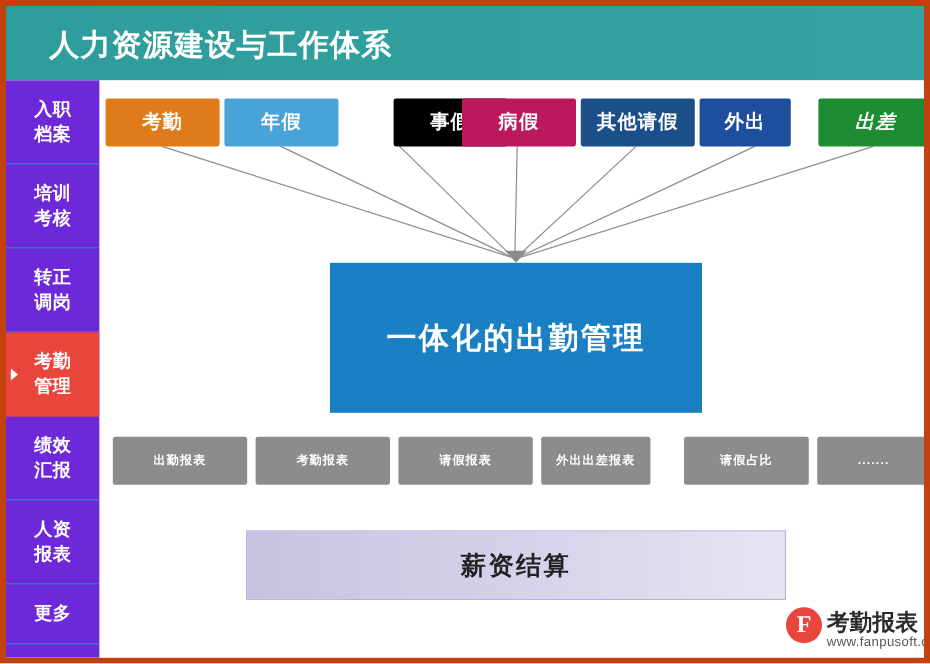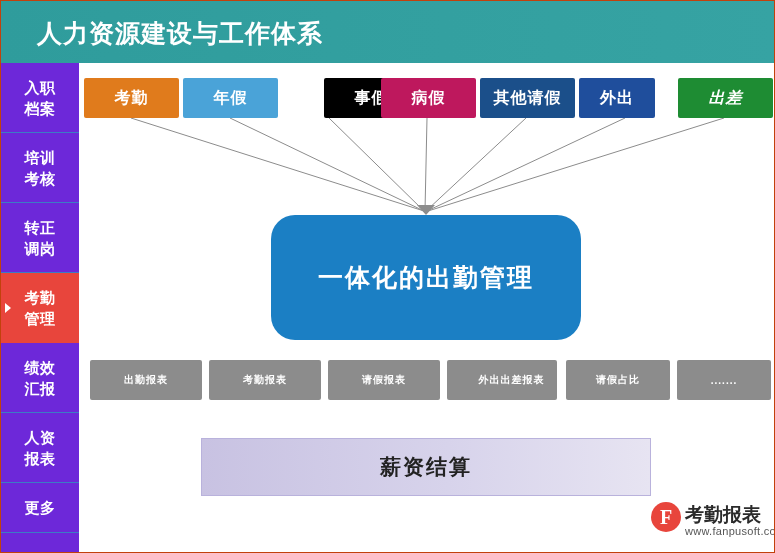--- a/index.html
+++ b/index.html
@@ -10,21 +10,21 @@
   body {
     font-family: "Liberation Sans", sans-serif;
   }
   #page {
     position: relative;
     width: 775px;
     height: 553px;
     background: #ffffff;
     overflow: hidden;
     box-sizing: border-box;
-    border: 1px solid #c2410c;
+    border: 5px solid #c2410c;
   }
   
   #header {
     position: absolute;
     left: 0;
     top: 0;
     width: 775px;
     height: 62px;
     background: #2e9b9b;
     background: linear-gradient(90deg, #2f9c9c 0%, #36a3a3 100%);
@@ -121,21 +121,20 @@
     width: 310px;
     height: 125px;
     background: #1b7fc4;
     display: flex;
     align-items: center;
     justify-content: center;
     color: #ffffff;
     font-size: 25px;
     font-weight: bold;
     letter-spacing: 2px;
-    border-radius: 24px;
   }
   
   .report {
     position: absolute;
     top: 297px;
     height: 40px;
     background: #8c8c8c;
     display: flex;
     align-items: center;
     justify-content: center;
@@ -289,21 +288,21 @@
 
     <div class="report" style="left:11px;  width:112px;">
       <span>出勤报表</span>
     </div>
     <div class="report" style="left:130px; width:112px;">
       <span>考勤报表</span>
     </div>
     <div class="report" style="left:249px; width:112px;">
       <span>请假报表</span>
     </div>
-    <div class="report" style="left:368px; width:91px;padding-left:19px;">
+    <div class="report" style="left:368px; width:91px;">
       <span>外出出差报表</span>
     </div>
     <div class="report" style="left:487px; width:104px;">
       <span>请假占比</span>
     </div>
     <div class="report" style="left:598px; width:94px;">
       <span>.......</span>
     </div>
 
     <div id="salary-box">

